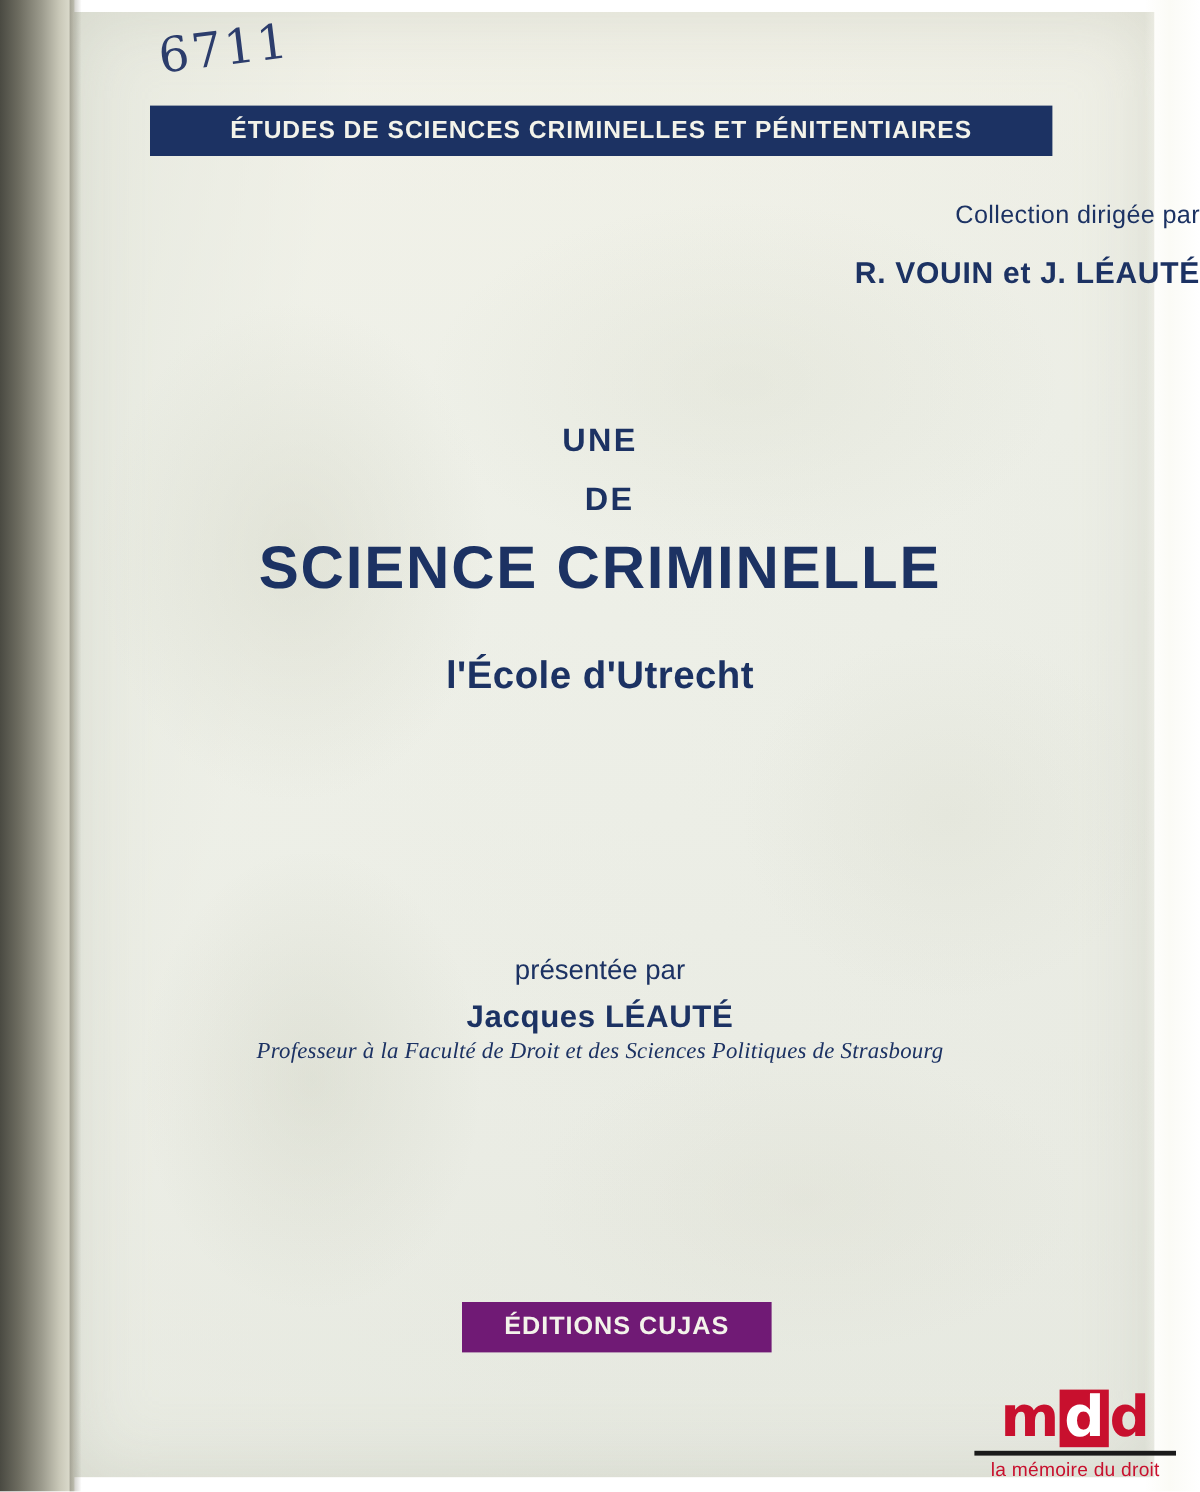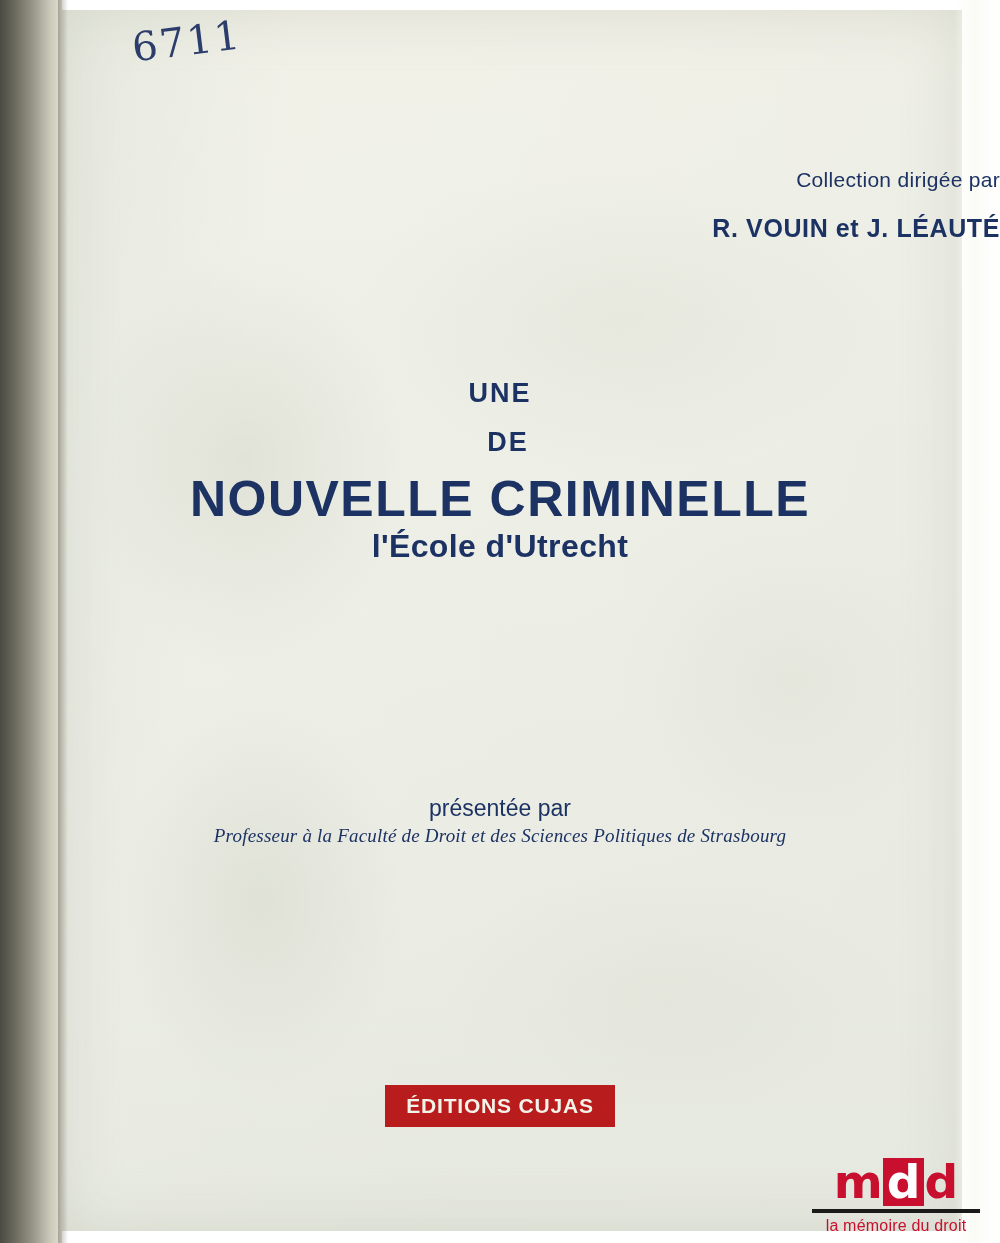--- a/index.html
+++ b/index.html
@@ -118,21 +118,21 @@
     margin-top: 22px;
     font-size: 25px;
     font-weight: bold;
     letter-spacing: 0.6px;
   }
 
   
   #title-block {
     position: absolute;
     left: 0;
-    top: 378px;
+    top: 352px;
     width: 1000px;
     text-align: center;
     color: #1c3263;
   }
   #title-block .une {
     font-size: 27px;
     font-weight: bold;
     letter-spacing: 2px;
   }
   #title-block .big1 {
@@ -148,20 +148,21 @@
     letter-spacing: 2px;
     padding-left: 16px;
   }
   #title-block .big2 {
     margin-top: 12px;
     font-size: 50px;
     font-weight: bold;
     letter-spacing: 1.5px;
   }
   #title-block .sub {
+    margin-top: 42px;
     font-size: 32px;
     font-weight: bold;
     letter-spacing: 0.4px;
   }
 
   
   #author-block {
     position: absolute;
     left: 0;
     top: 795px;
@@ -184,23 +185,23 @@
     font-family: "Liberation Serif", serif;
     font-style: italic;
     letter-spacing: 0.2px;
   }
 
   
   #publisher-band {
     position: absolute;
     left: 385px;
     top: 1085px;
-    width: 230px;
+    width: 258px;
     height: 42px;
-    background: #b91c1c;
+    background: #701a75;
     display: flex;
     align-items: center;
     justify-content: center;
   }
   #publisher-band .label {
     color: #f3f3ea;
     font-size: 21px;
     font-weight: bold;
     letter-spacing: 0.8px;
   }
@@ -254,35 +255,39 @@
     <div class="blotch" style="left:60px; top:700px; width:280px; height:380px; background:radial-gradient(ellipse at center, rgba(200,203,186,0.34), rgba(200,203,186,0) 72%);"></div>
     <div class="blotch" style="left:560px; top:520px; width:340px; height:300px; background:radial-gradient(ellipse at center, rgba(212,214,198,0.26), rgba(212,214,198,0) 72%);"></div>
   </div>
 
   <div id="gutter"></div>
   <div id="gutter-edge"></div>
   <div id="corner"></div>
 
   <div id="hand-number">6711</div>
 
+  <div id="series-band">
+    <span class="label">ÉTUDES DE SCIENCES CRIMINELLES ET PÉNITENTIAIRES</span>
+  </div>
 
   <div id="collection">
     <div class="line1">Collection dirigée par</div>
     <div class="line2">R. VOUIN et J. LÉAUTÉ</div>
   </div>
 
   <div id="title-block">
     <div class="une">UNE</div>
     <div class="de">DE</div>
-    <div class="big2">NOUVELLE CRIMINELLE</div>
+    <div class="big2">SCIENCE CRIMINELLE</div>
     <div class="sub">l'École d'Utrecht</div>
   </div>
 
   <div id="author-block">
     <div class="presentee">présentée par</div>
+    <div class="author">Jacques LÉAUTÉ</div>
     <div class="affil">Professeur à la Faculté de Droit et des Sciences Politiques de Strasbourg</div>
   </div>
 
   <div id="publisher-band">
     <span class="label">ÉDITIONS CUJAS</span>
   </div>
 
   <div id="mdd-logo">
     <div class="glyphs">
       <span class="g">m</span>

